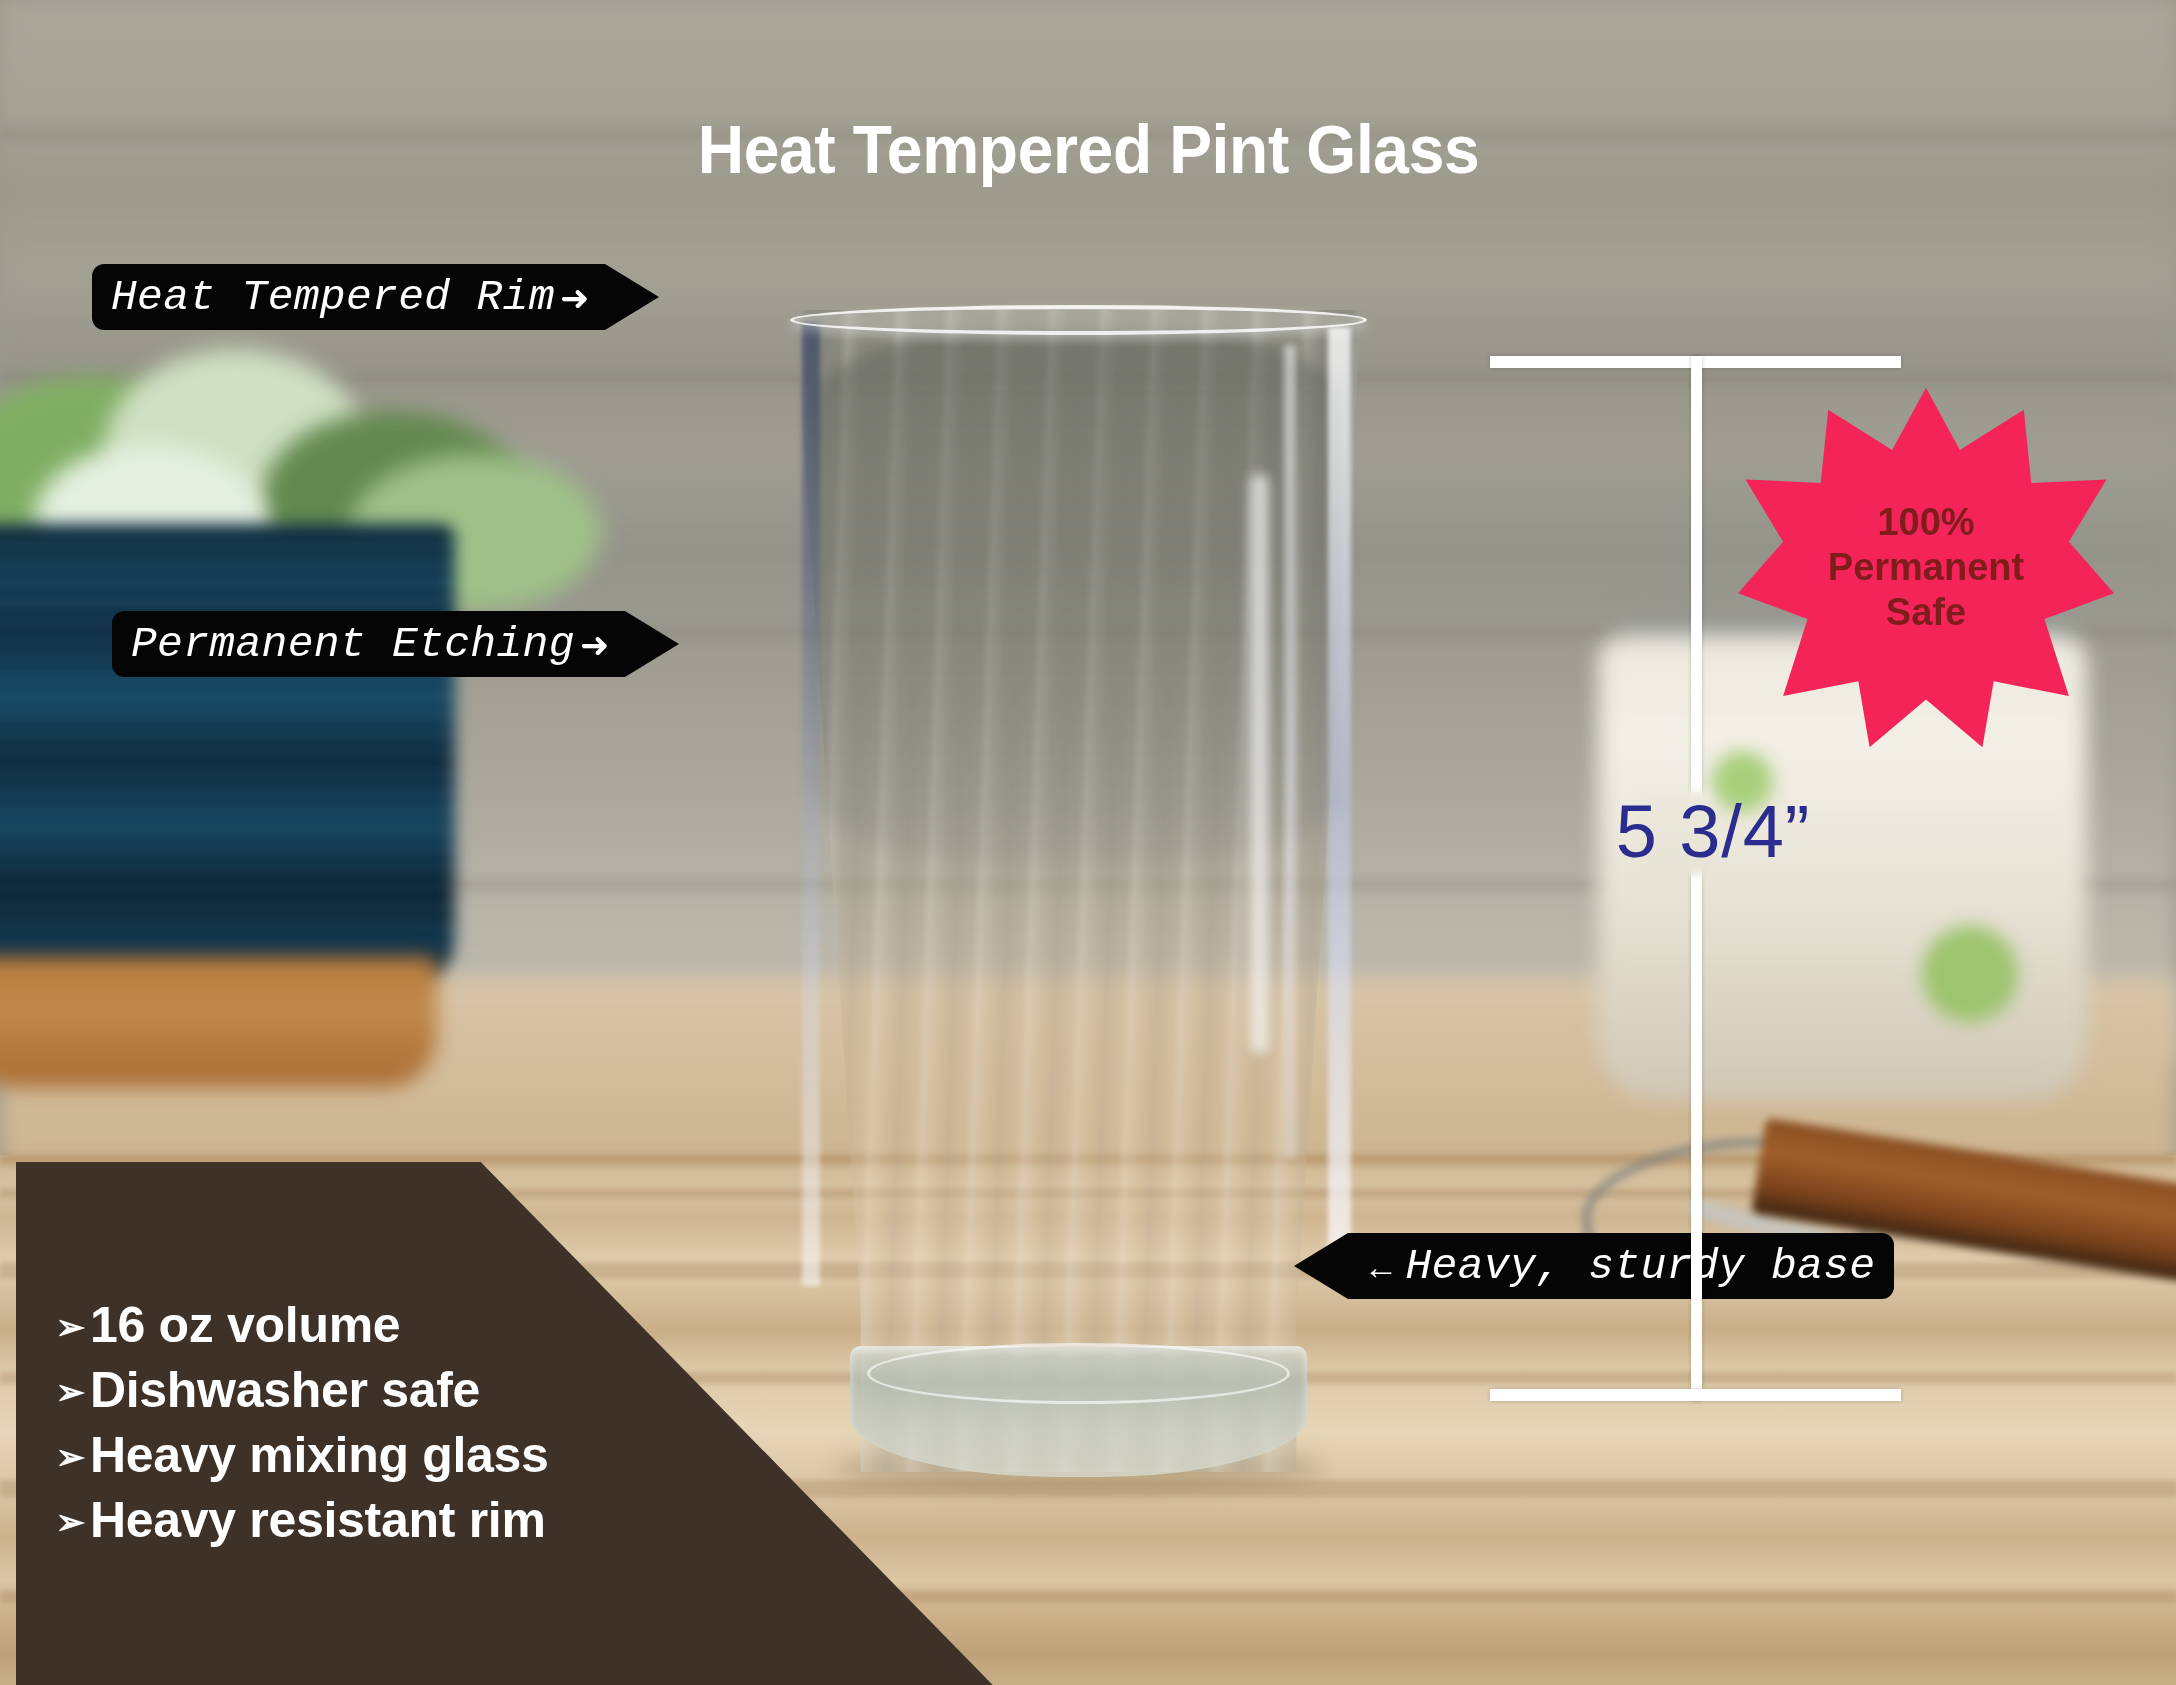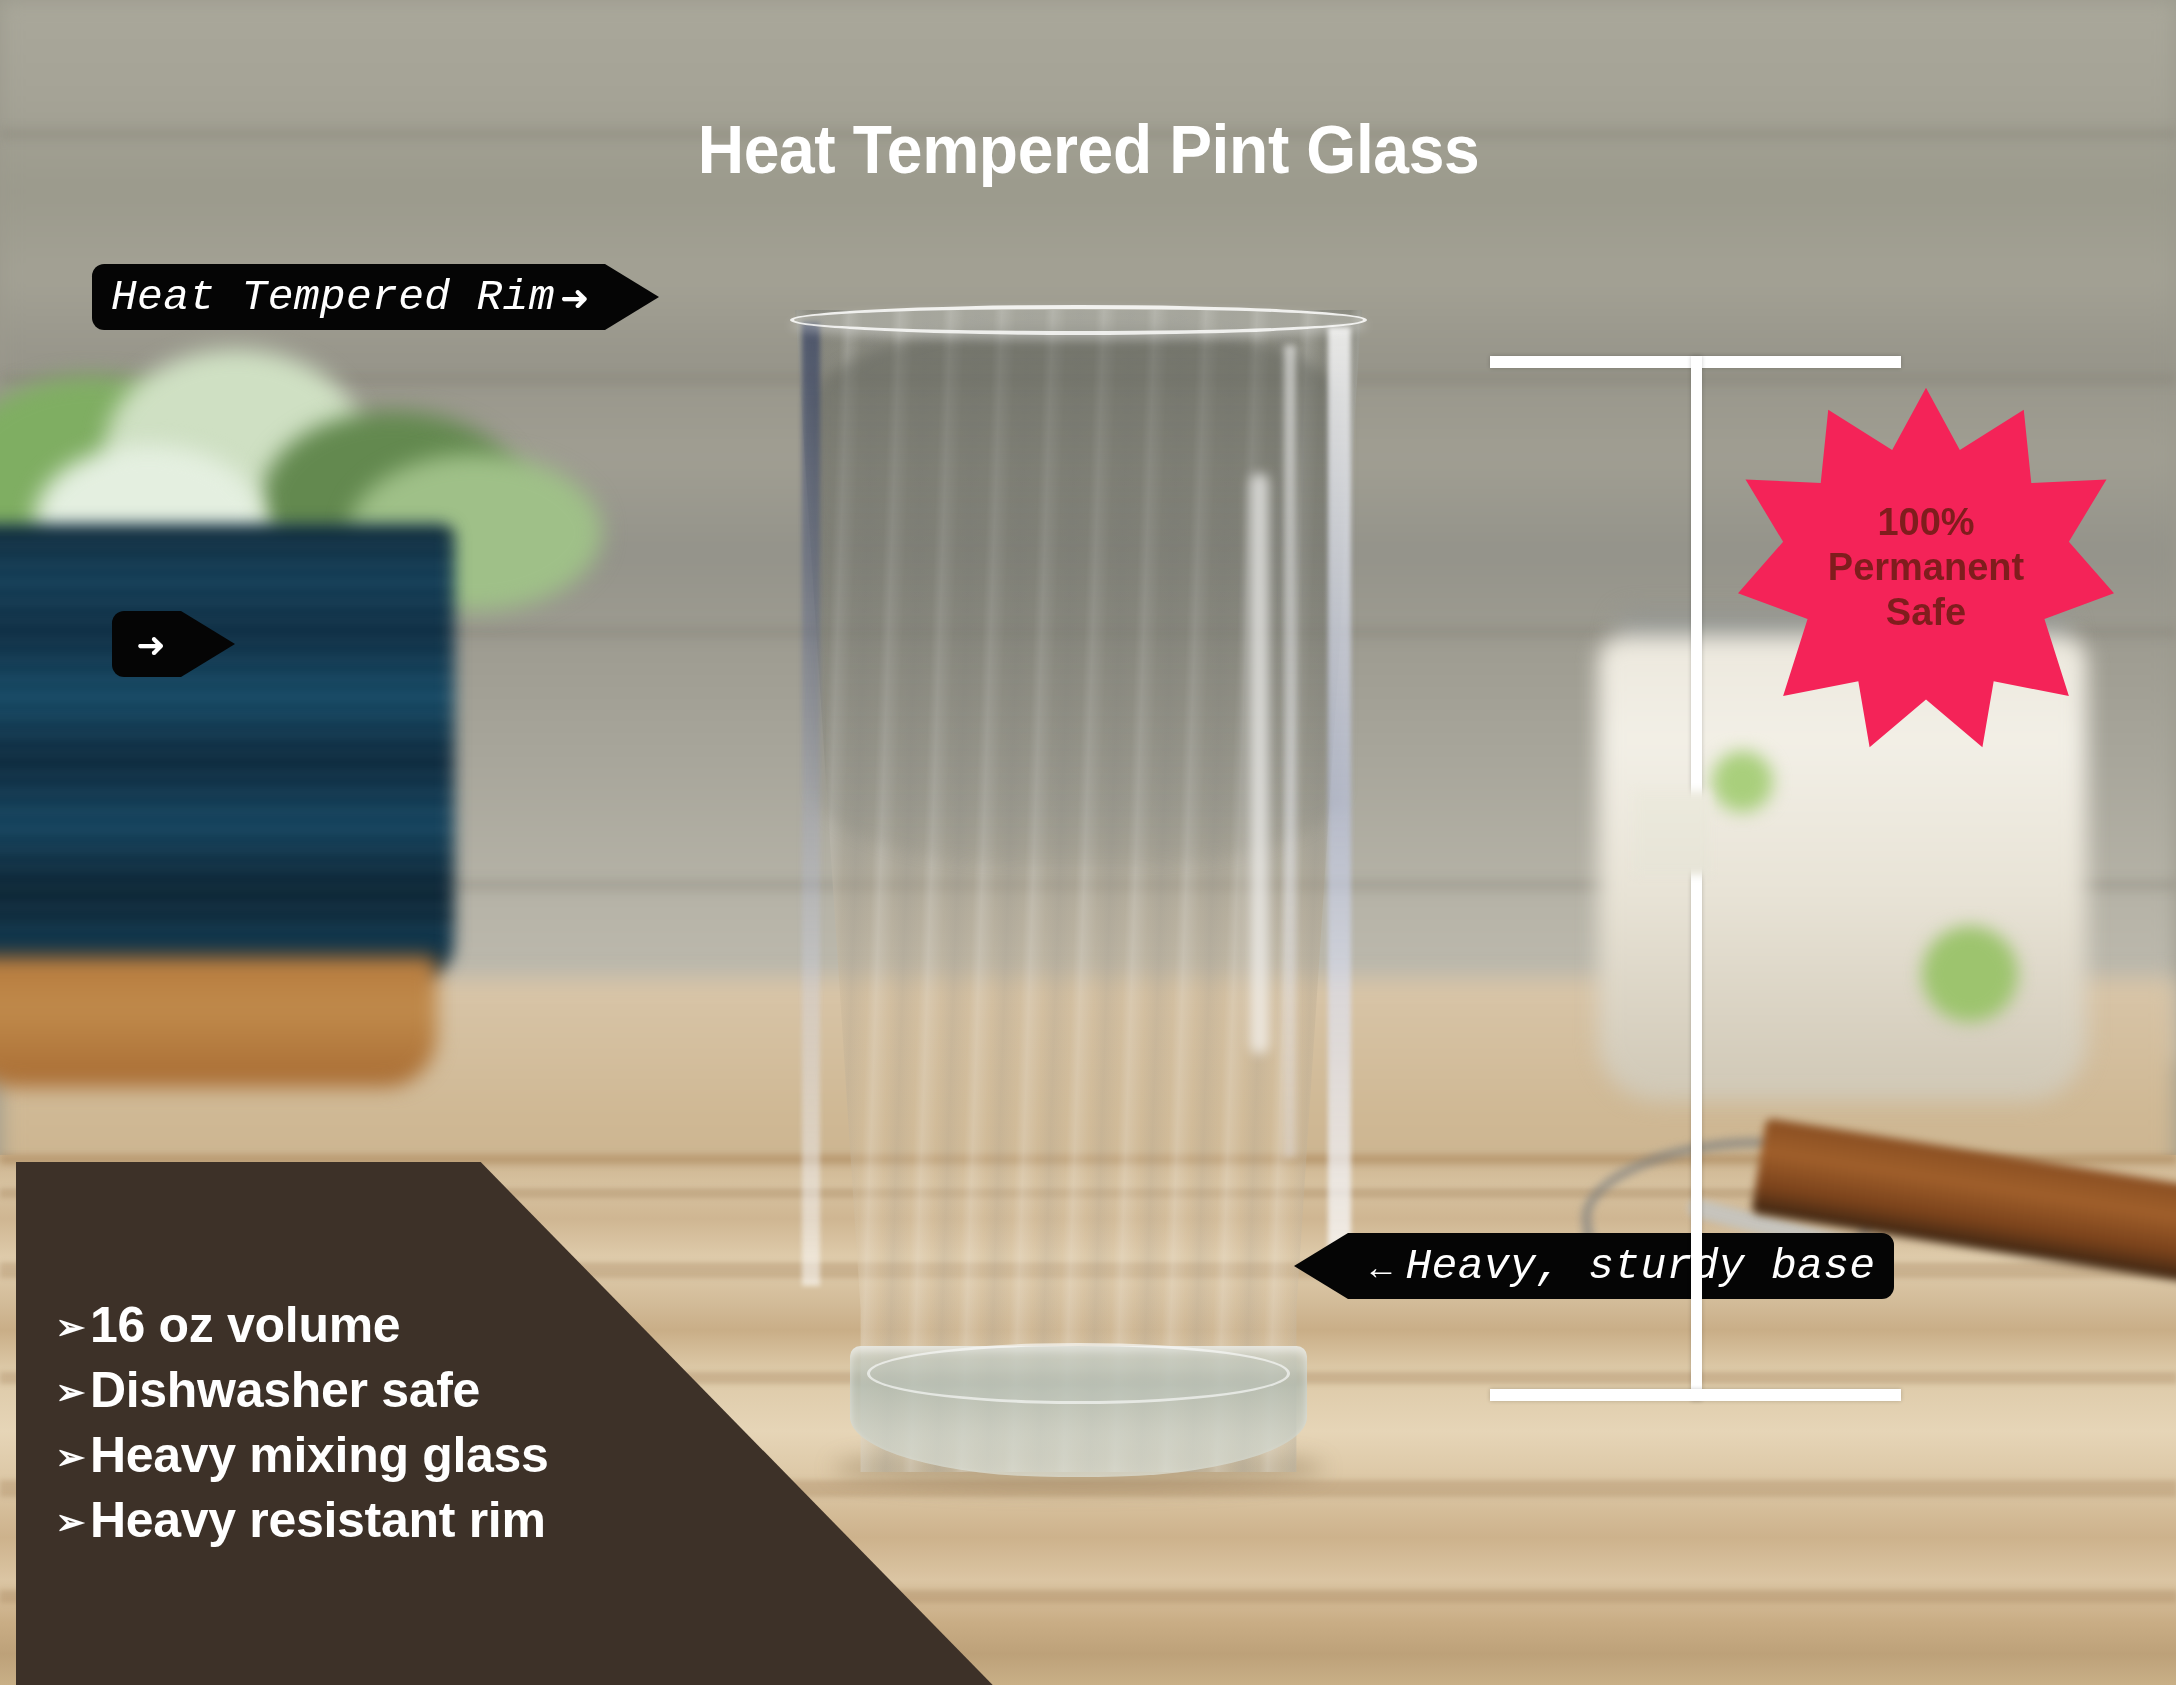--- a/index.html
+++ b/index.html
@@ -361,37 +361,39 @@
   <div id="callout-rim" class="callout right">
     <div class="bar">
       <span class="txt">Heat Tempered Rim</span>
       <span class="glyph">➜</span>
     </div>
     <div class="tip"></div>
   </div>
 
   <div id="callout-etching" class="callout right">
     <div class="bar">
+      <span class="txt">Permanent Etching</span>
       <span class="glyph">➜</span>
     </div>
     <div class="tip"></div>
   </div>
 
   <div id="callout-base" class="callout left">
     <div class="tip"></div>
     <div class="bar">
       <span class="glyph">←</span>
       <span class="txt">Heavy, sturdy base</span>
     </div>
   </div>
 
   <div id="dim-top" class="dim-cap"></div>
   <div id="dim-line"></div>
   <div id="dim-bottom" class="dim-cap"></div>
   <div id="dim-label-mask"></div>
+  <div id="dim-label">5 3/4”</div>
 
   <div id="badge">
     <svg viewBox="0 0 200 200" preserveAspectRatio="none">
       <polygon fill="#F42358" points="
         100,2  118,36  152,14  156,54  196,52  176,86  200,114 163,128
         176,170 136,162 130,198 100,172 70,198 64,162 24,170 37,128
         0,114  24,86  4,52  44,54  48,14  82,36"></polygon>
     </svg>
     <div class="badge-text">
       <span>100%</span>

